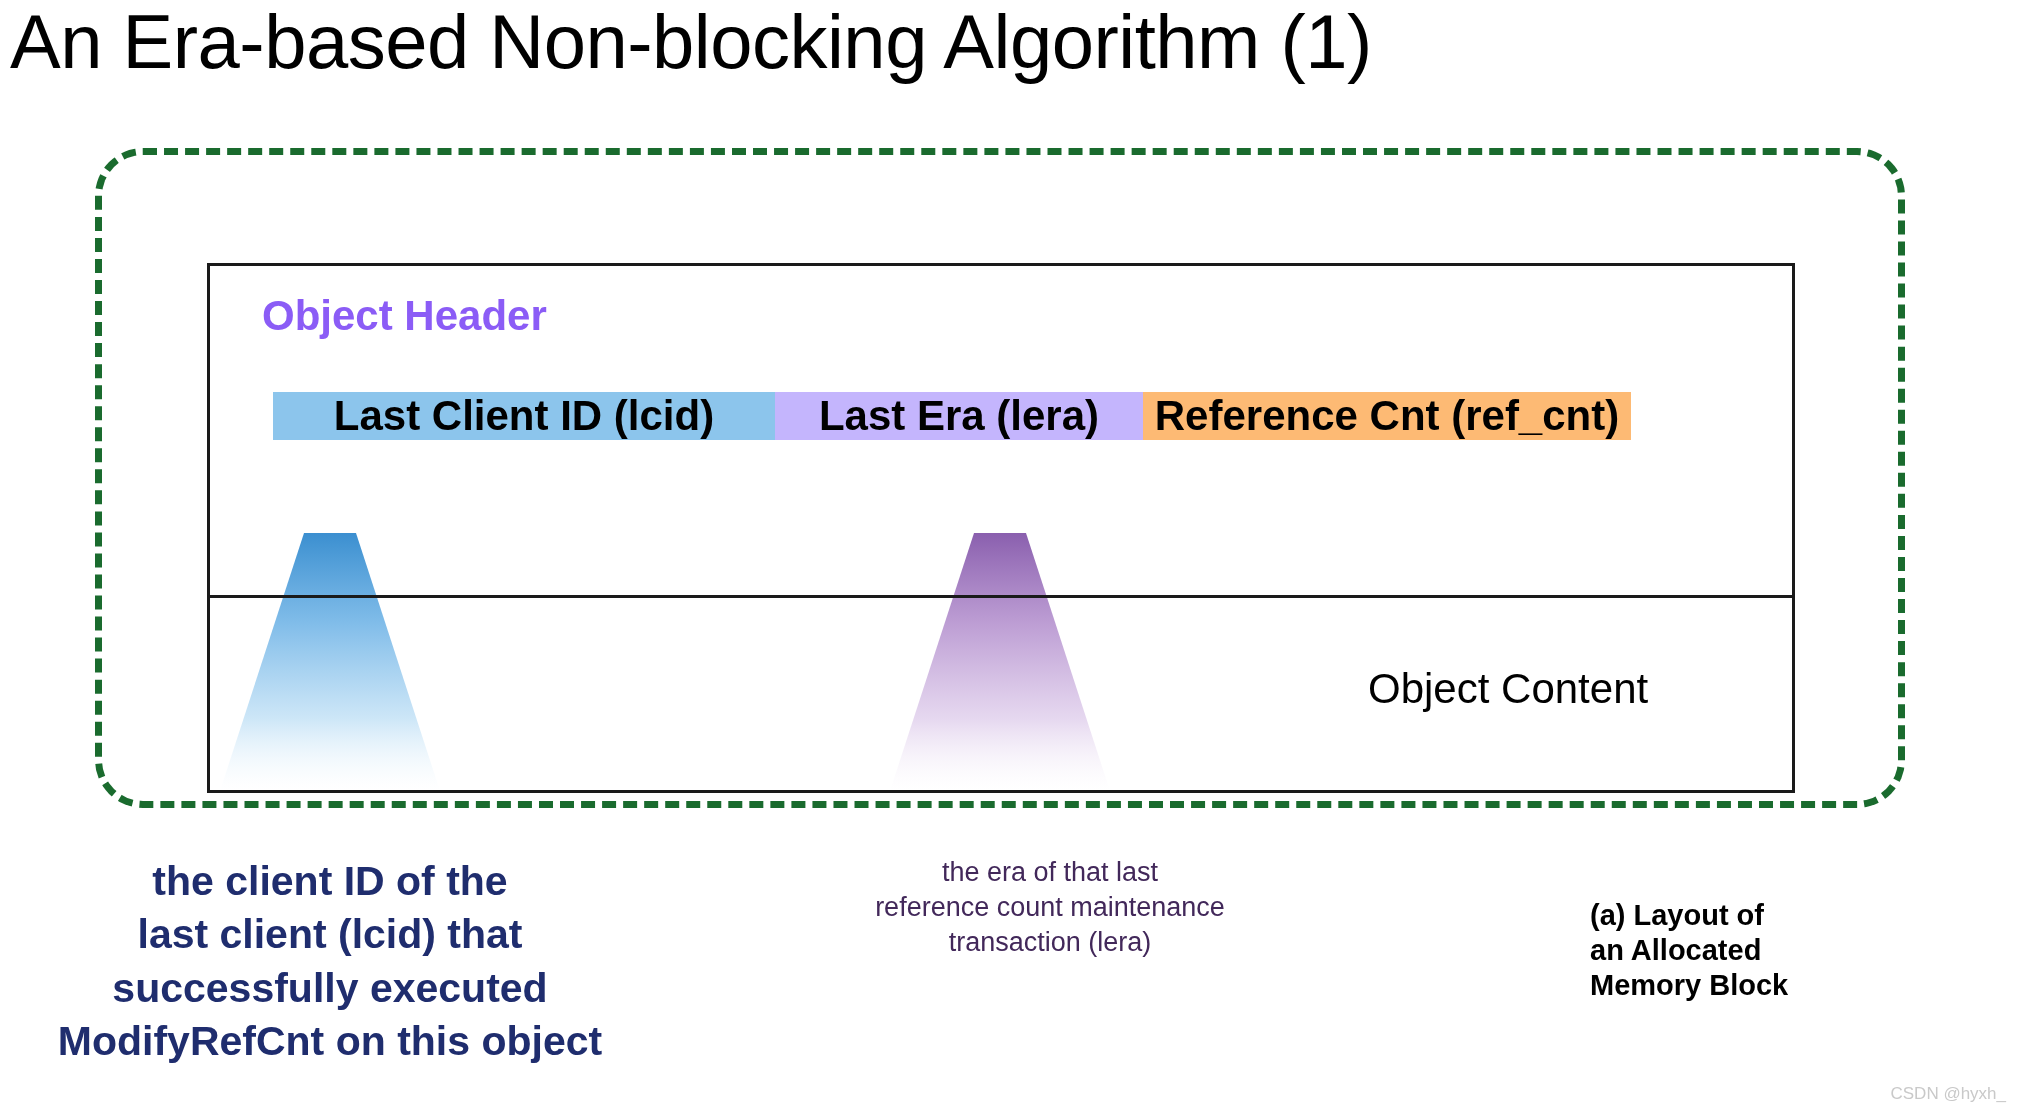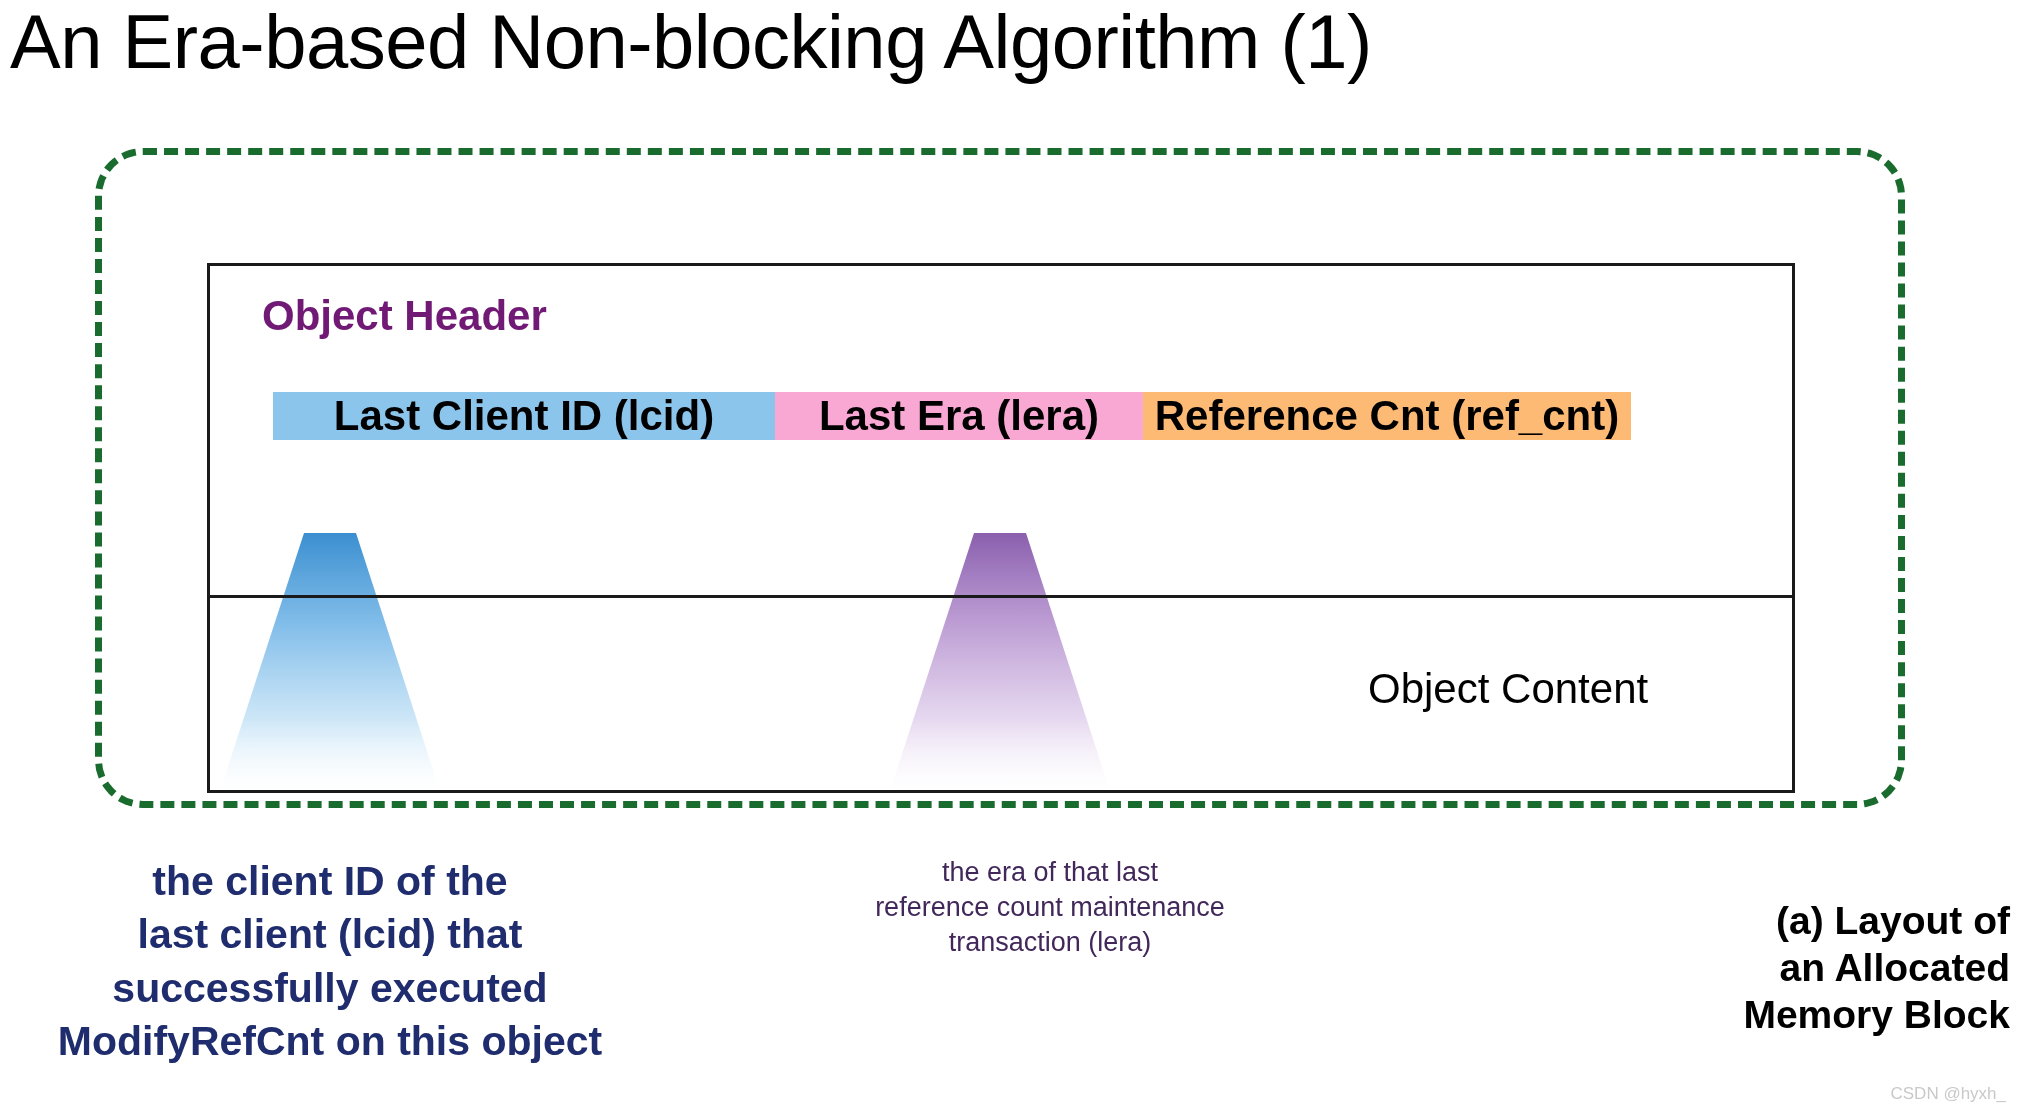--- a/index.html
+++ b/index.html
@@ -58,21 +58,21 @@
     position:absolute;
     left:207px; top:595px;
     width:1588px; height:3px;
     background:#1a1a1a;
   }
   .obj-header-label{
     position:absolute;
     left:262px; top:292px;
     font-size:42px;
     font-weight:bold;
-    color:#701a75;
+    color:#8b5cf6;
     white-space:nowrap;
   }
   .obj-content-label{
     position:absolute;
     left:1368px; top:665px;
     font-size:42px;
     font-weight:normal;
     color:#000;
     white-space:nowrap;
   }
@@ -89,21 +89,21 @@
     display:flex;
     align-items:center;
     justify-content:center;
     font-size:42px;
     font-weight:bold;
     color:#000;
     white-space:nowrap;
     box-sizing:border-box;
   }
   .field.lcid   { width:502px; background:#8cc5ec; }
-  .field.lera   { width:368px; background:#f9a8d4; }
+  .field.lera   { width:368px; background:#c4b5fd; }
   .field.refcnt { width:488px; background:#fdba74; }
 
   
   .cone{ position:absolute; }
   .cone svg{ display:block; }
 
   
   .cap{
     position:absolute;
     text-align:center;
@@ -120,24 +120,24 @@
   .cap-lera{
     left:700px; top:855px;
     width:700px;
     font-size:27px;
     color:#42285a;
   }
   .cap-figure{
     position:absolute;
     left:1590px; top:898px;
     width:420px;
-    font-size:39px;
+    font-size:29px;
     font-weight:bold;
     color:#000;
-    text-align:right;
+    text-align:left;
     line-height:1.20;
     white-space:pre-line;
   }
 
   
   .watermark{
     position:absolute;
     right:12px; bottom:6px;
     font-size:17px;
     color:#c9c9c9;

